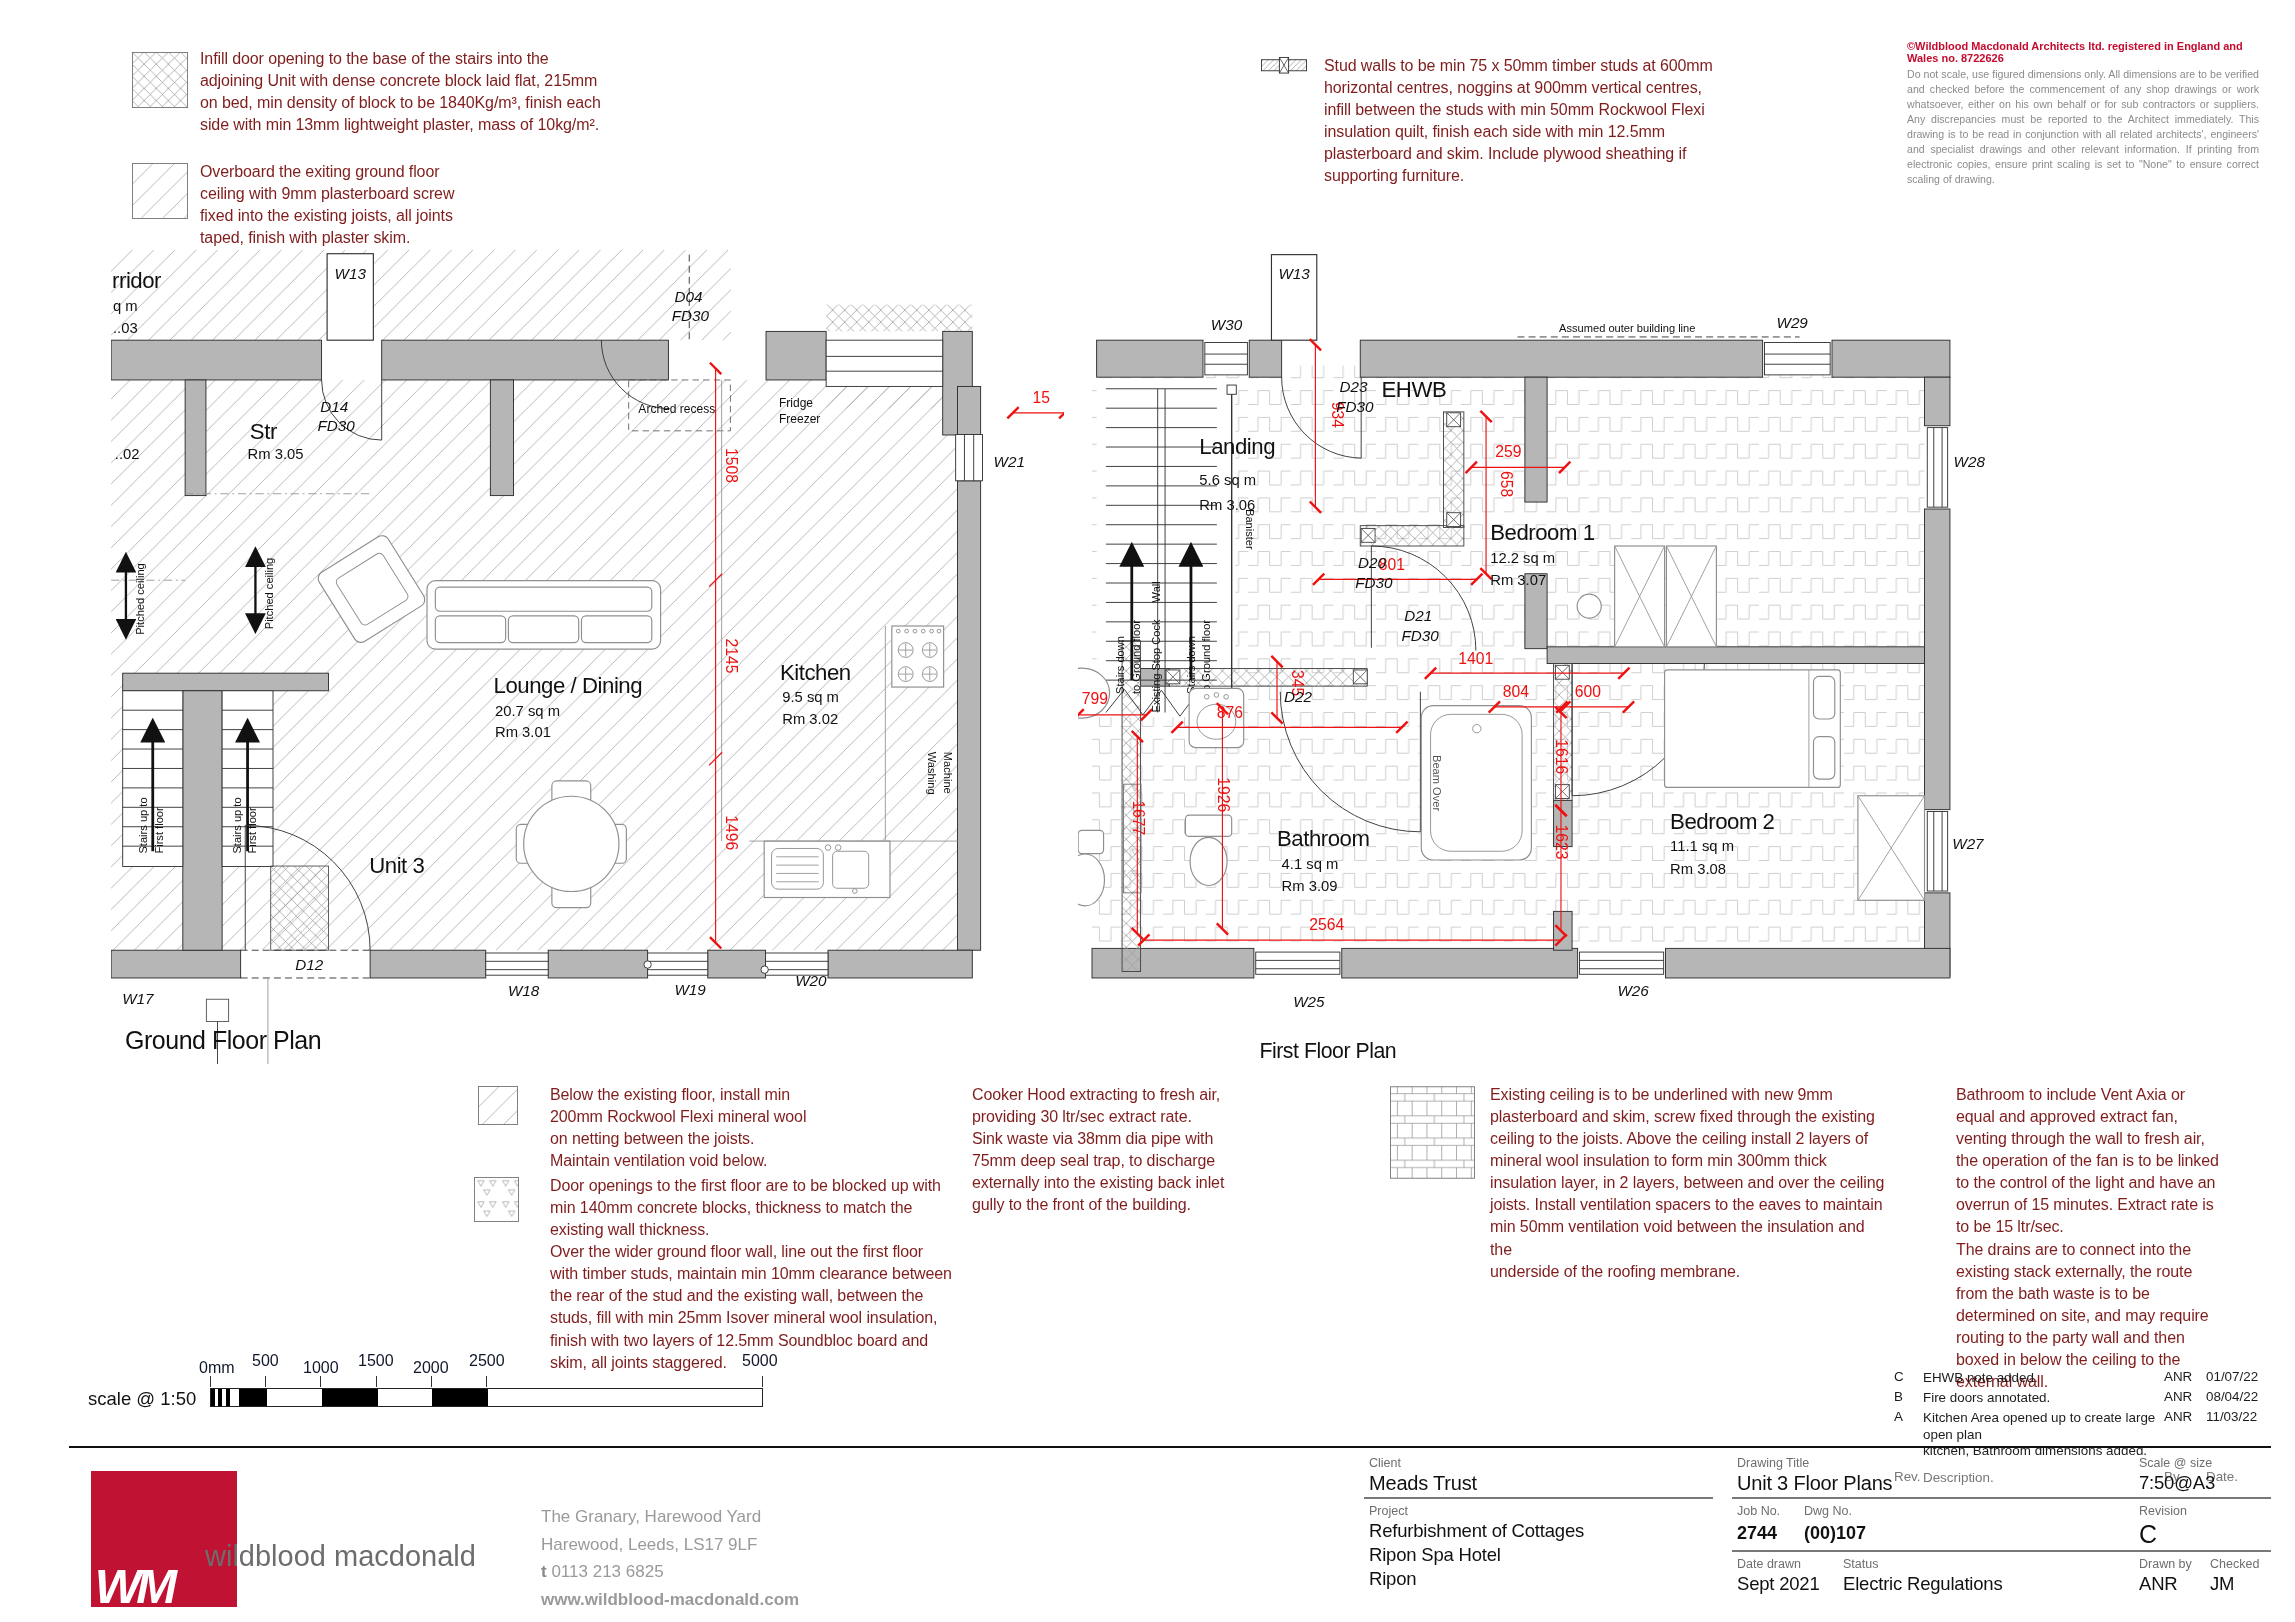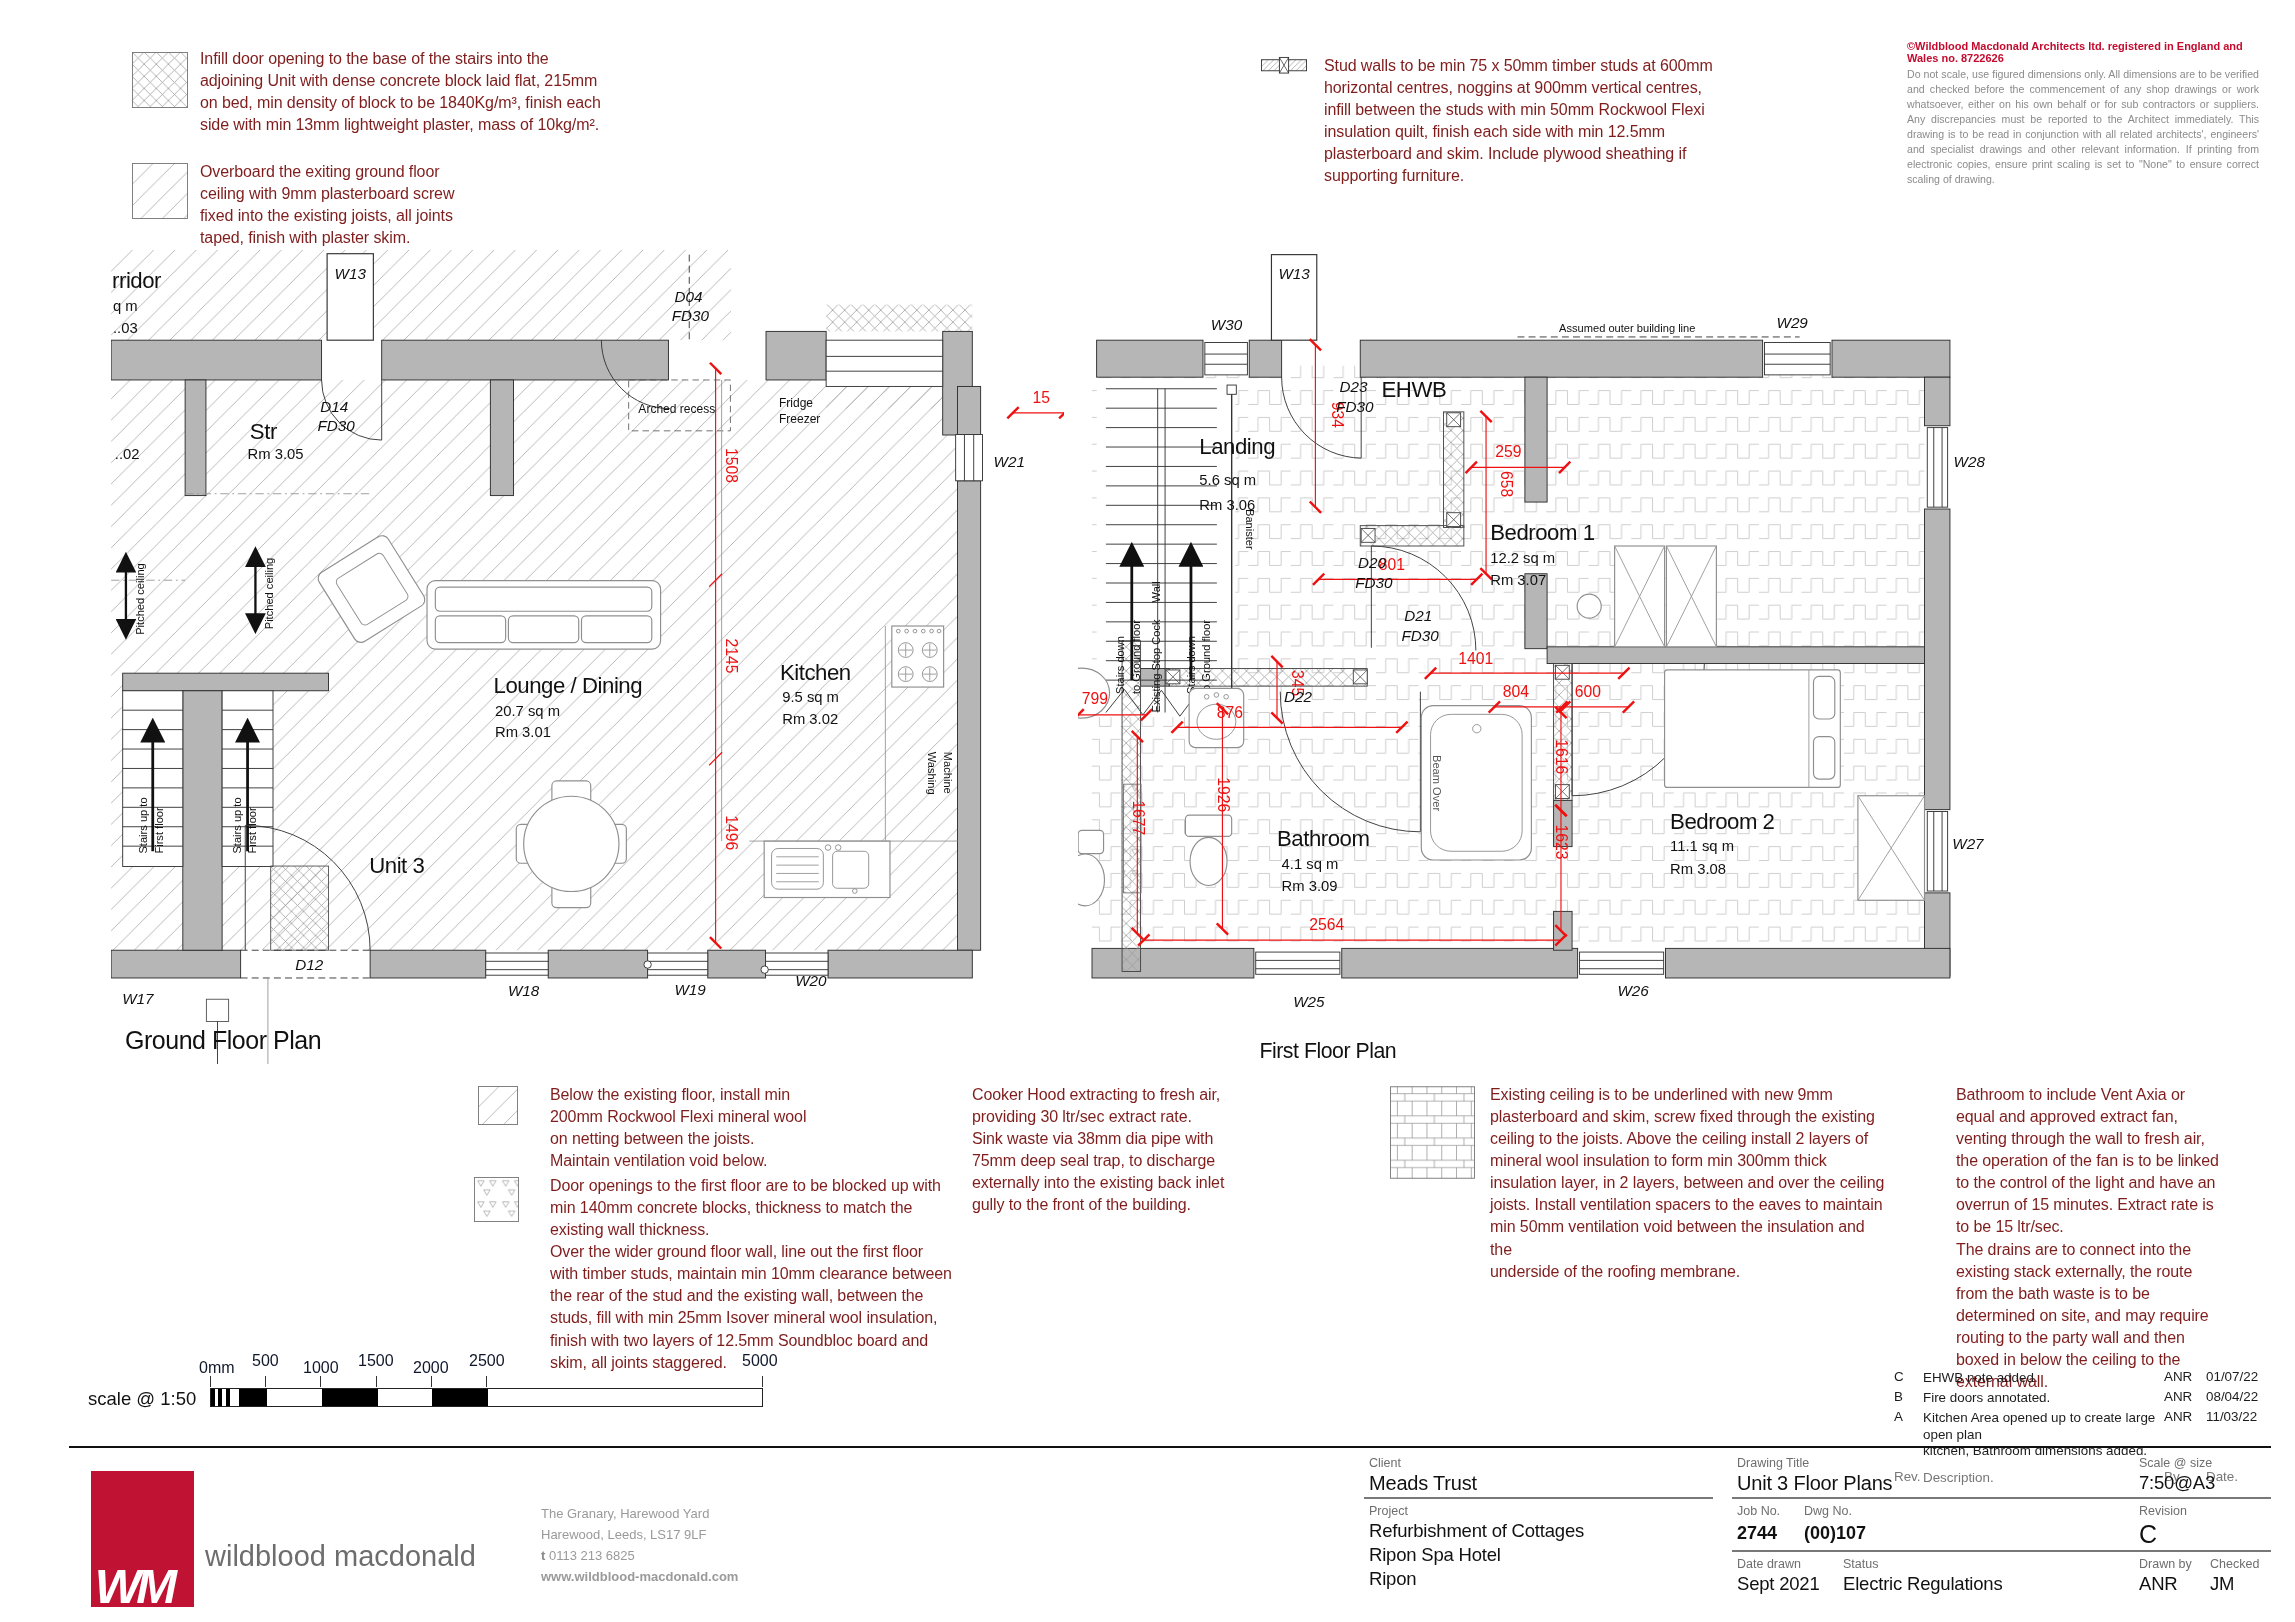--- a/index.html
+++ b/index.html
@@ -43,23 +43,23 @@
   .rev-c2{width:241px;line-height:1.25;}
   .rev-c3{width:42px;}
   .rev-c4{width:60px;}
   .rev-head{color:#777;}
   
   .tb-lab{font-size:12.5px;color:#6e6e6e;}
   .tb-big{font-size:20px;color:#111;letter-spacing:-0.2px;}
   .tb-med{font-size:18.5px;color:#111;letter-spacing:-0.2px;}
   .tb-bold{font-size:18px;font-weight:bold;color:#111;}
   .tb-line{position:absolute;height:1.9px;background:#787878;}
-  .addr{font-size:13px;color:#9a9a9a;line-height:1.62;}
+  .addr{font-size:17px;color:#9a9a9a;line-height:1.62;}
   .addr b{color:#8a8a8a;}
-  .logo-box{position:absolute;left:91px;top:1471px;width:103px;height:136px;background:#c01232;}
+  .logo-box{position:absolute;left:91px;top:1471px;width:103px;height:136px;background:#c01232;padding-left:43px;}
   .logo-wm{position:absolute;left:3.7px;bottom:-6.5px;color:#fff;font-size:49px;font-weight:bold;font-style:italic;letter-spacing:-4.6px;}
   .firm-name{position:absolute;left:205px;top:1540px;font-size:29px;color:#6d6d6d;letter-spacing:0px;}
 </style>
 </head>
 <body>
 
 <div class="sheet">
 
   <svg width="0" height="0" style="position:absolute">
     <defs>

